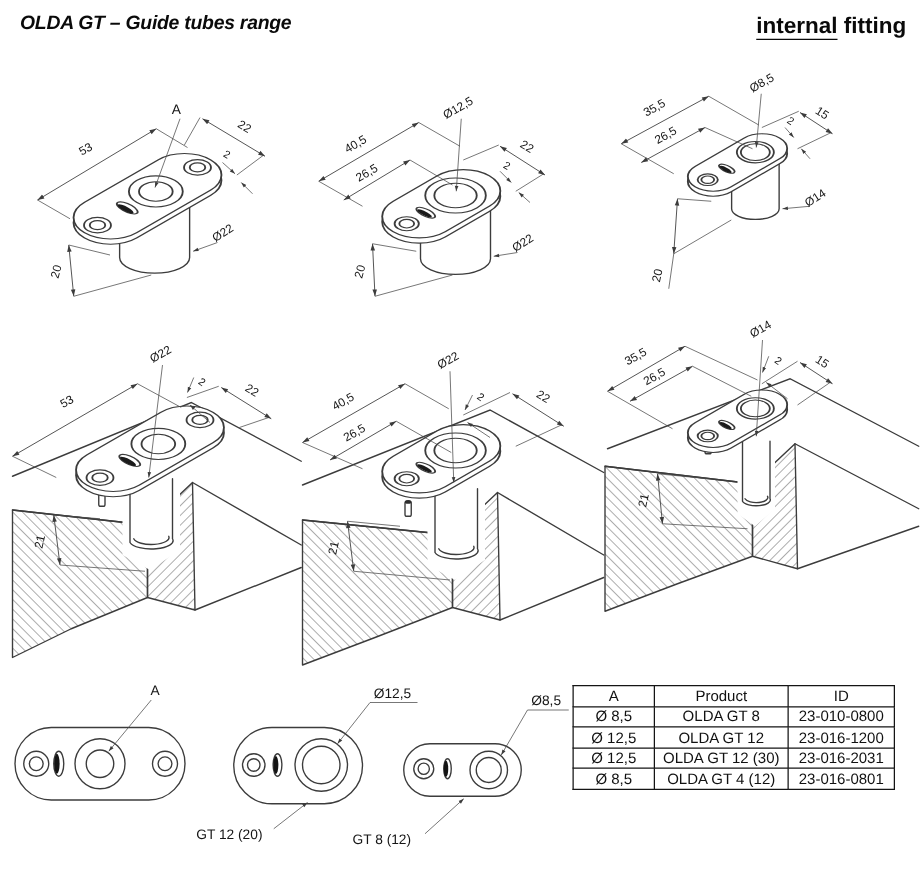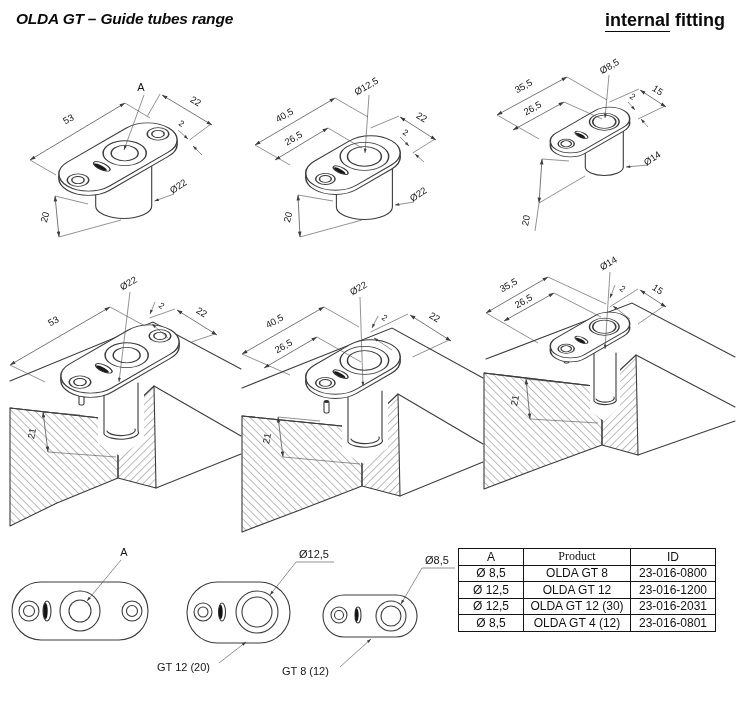--- a/index.html
+++ b/index.html
@@ -19,21 +19,21 @@
   .l{fill:none;stroke:#3c3c3c;stroke-width:1.1;stroke-linecap:round;}
   .hA{fill:url(#hA);stroke:#3c3c3c;stroke-width:1.1;stroke-linejoin:round;}
   .hB{fill:url(#hB);stroke:#3c3c3c;stroke-width:1.1;stroke-linejoin:round;}
   .w{fill:#fff;stroke:none;}
   .d{fill:none;stroke:#4a4a4a;stroke-width:.75;}
   .x{fill:none;stroke:#4a4a4a;stroke-width:.6;}
   .tblwrap{position:absolute;left:458px;top:548px;}
   table.prod{border-collapse:collapse;border:1.6px solid #141414;font-size:12px;}
   table.prod th,table.prod td{border:1px solid #141414;text-align:center;font-weight:normal;
     height:15.5px;padding:0 3px;white-space:nowrap;}
-  .cA{width:58px;}.cP{width:100px;font-family:Liberation Serif, serif;}.cI{width:78px;}
+  .cA{width:58px;}.cP{width:100px;}.cI{width:78px;}
 </style>
 </head>
 <body>
 <div id="page">
 
 <svg width="0" height="0" style="position:absolute">
   <defs>
     <marker id="ar" viewBox="0 0 10 10" refX="9.5" refY="5" markerWidth="8" markerHeight="8" orient="auto-start-reverse">
       <path d="M0.5,2 L9.5,5 L0.5,8 Z" fill="#3c3c3c"></path>
     </marker>
@@ -396,21 +396,21 @@
       <tr>
         <th class="cA">A</th>
         <th class="cP">Product</th>
         <th class="cI">ID</th>
       </tr>
     </thead>
     <tbody>
       <tr>
         <td>Ø 8,5</td>
         <td>OLDA GT 8</td>
-        <td>23-016-0800</td>
+        <td>23-010-0800</td>
       </tr>
       <tr>
         <td>Ø 12,5</td>
         <td>OLDA GT 12</td>
         <td>23-016-1200</td>
       </tr>
       <tr>
         <td>Ø 12,5</td>
         <td>OLDA GT 12 (30)</td>
         <td>23-016-2031</td>

